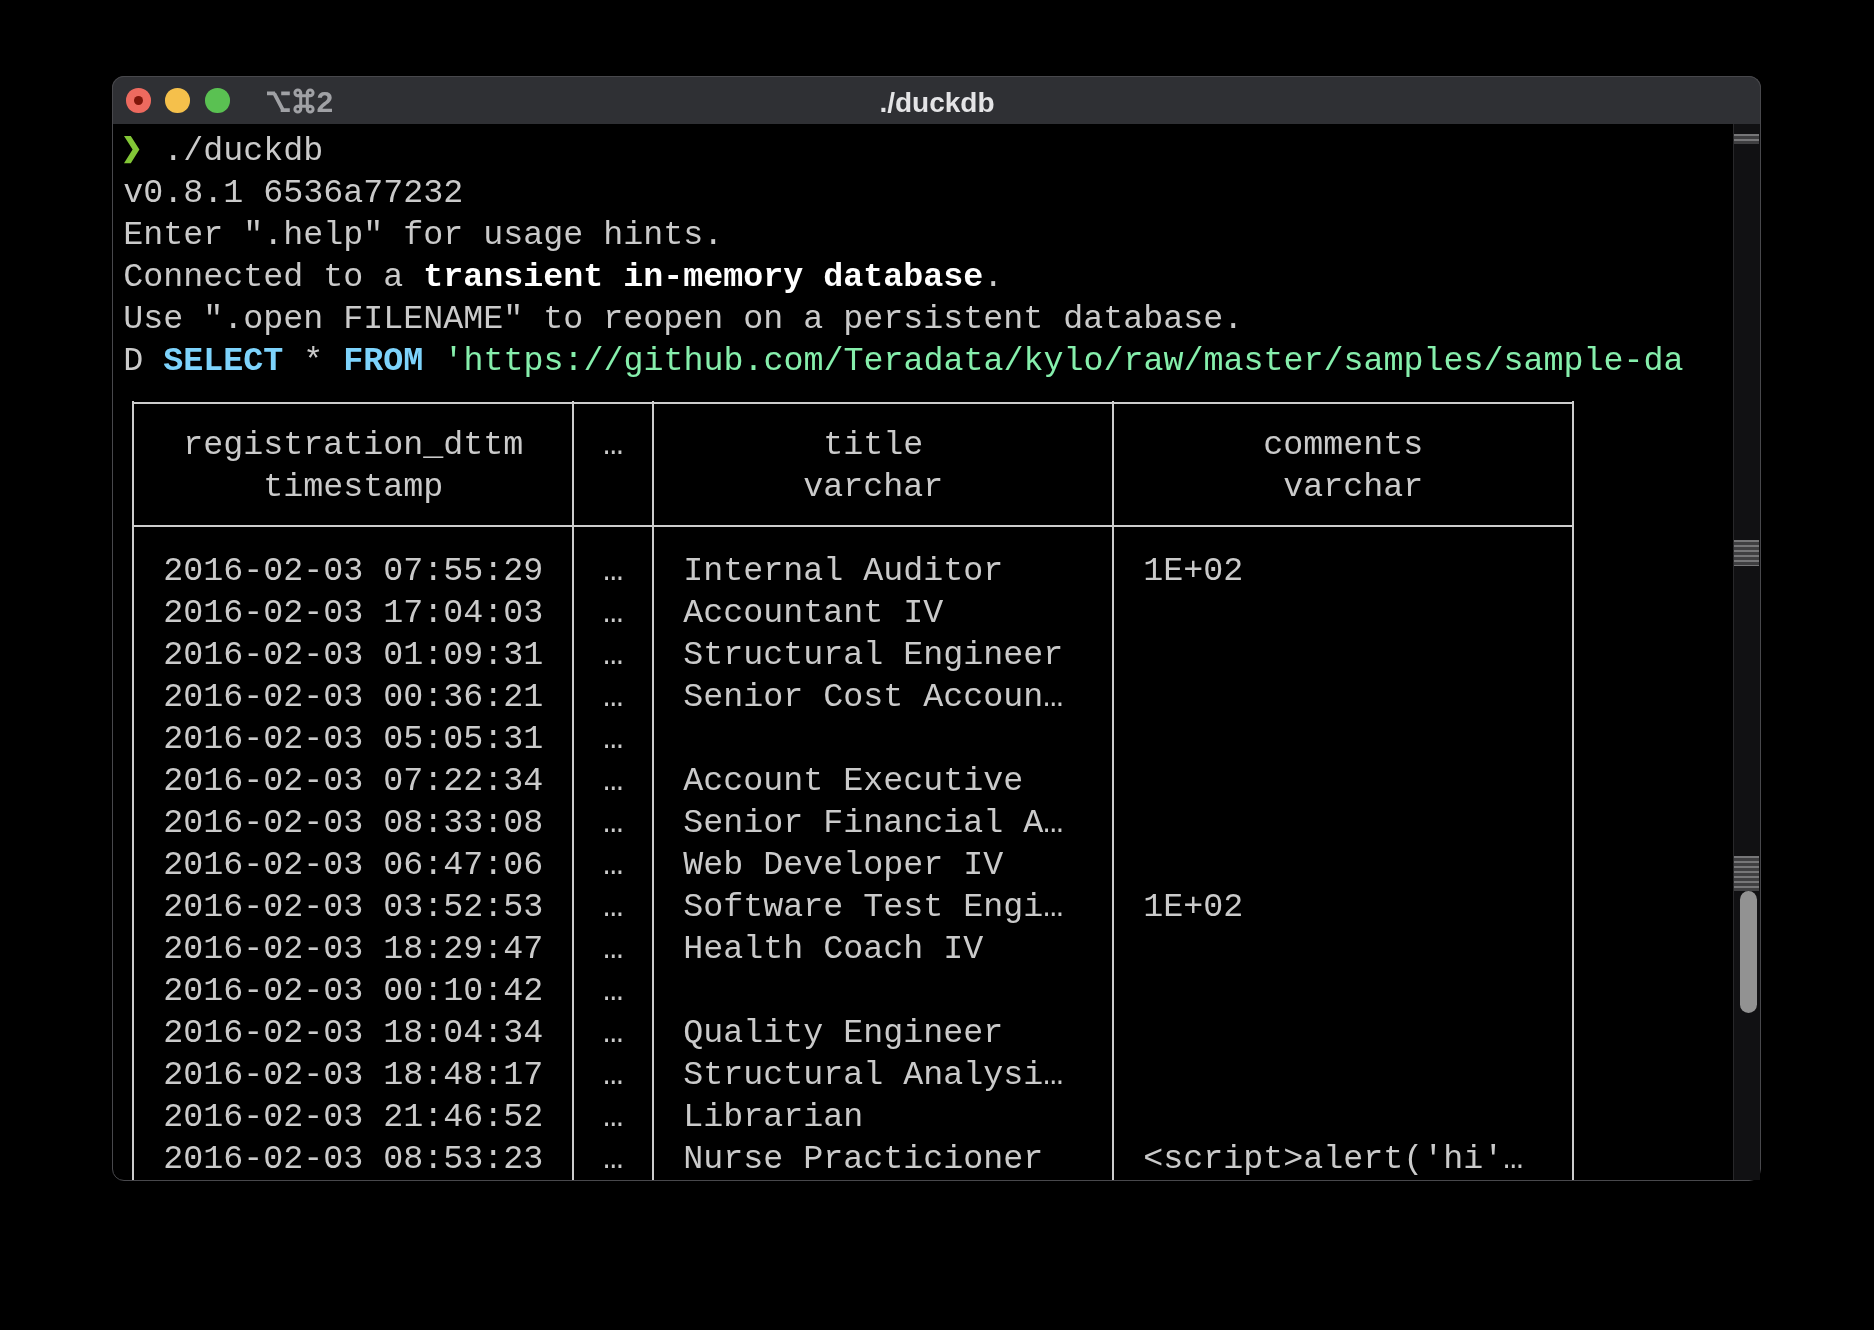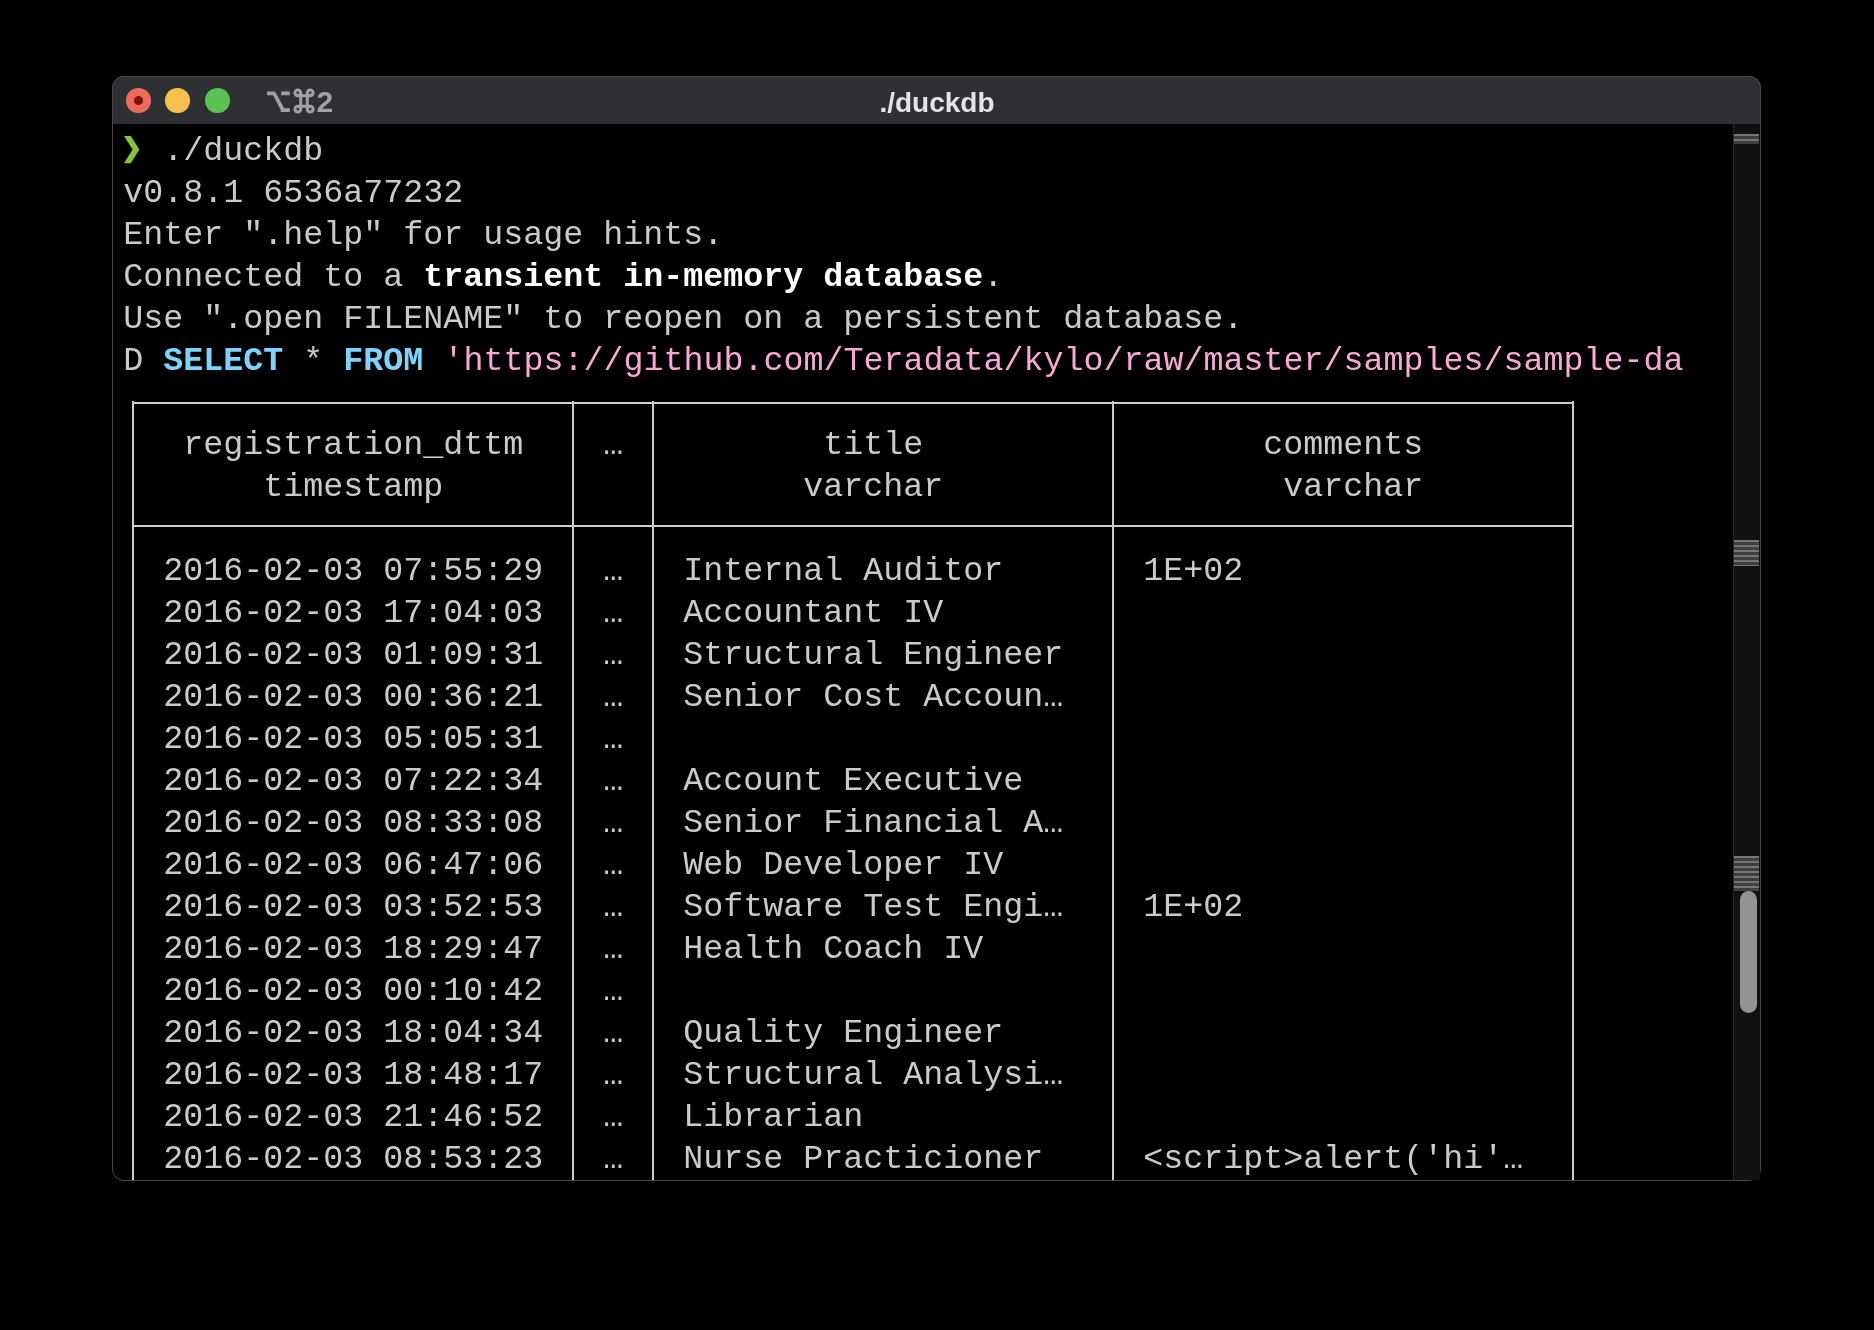--- a/index.html
+++ b/index.html
@@ -12,21 +12,21 @@
   .btn{position:absolute;width:24.5px;height:24.5px;border-radius:50%;top:88px;}
   #dot{position:absolute;width:9px;height:9px;border-radius:50%;left:133.7px;top:95.7px;background:#7e150a;}
   #title{position:absolute;left:812px;top:87px;width:250px;text-align:center;
        font:bold 28px "Liberation Sans",sans-serif;color:#e4e4e6;}
   #term{position:absolute;left:123.3px;top:129.5px;margin:0;
        font-family:"Liberation Mono",monospace;font-size:33.333px;line-height:42px;
        color:#cacaca;white-space:pre;}
   #term b{font-weight:bold;font-family:Liberation Mono, monospace;}
   .w{color:#ffffff;}
   .g{color:#7dd3fc;}
-  .y{color:#f9a8d4;}
+  .y{color:#86efac;}
   .vl{position:absolute;width:2px;top:401px;height:779px;background:#cdcdcd;}
   .hl{position:absolute;height:2px;left:132.3px;width:1442px;background:#cdcdcd;}
   #gutter{position:absolute;left:1733px;top:124px;width:27px;height:1056px;
        background:#111113;border-left:1px solid #28282a;box-sizing:border-box;}
   .stripe{position:absolute;left:1734px;width:25px;
        background:repeating-linear-gradient(180deg,#767678 0 2px,#3f3f41 2px 5px);}
   #thumb{position:absolute;left:1740px;top:891px;width:16.5px;height:122px;
        border-radius:8.5px;background:#929292;}
 </style>
 </head>

